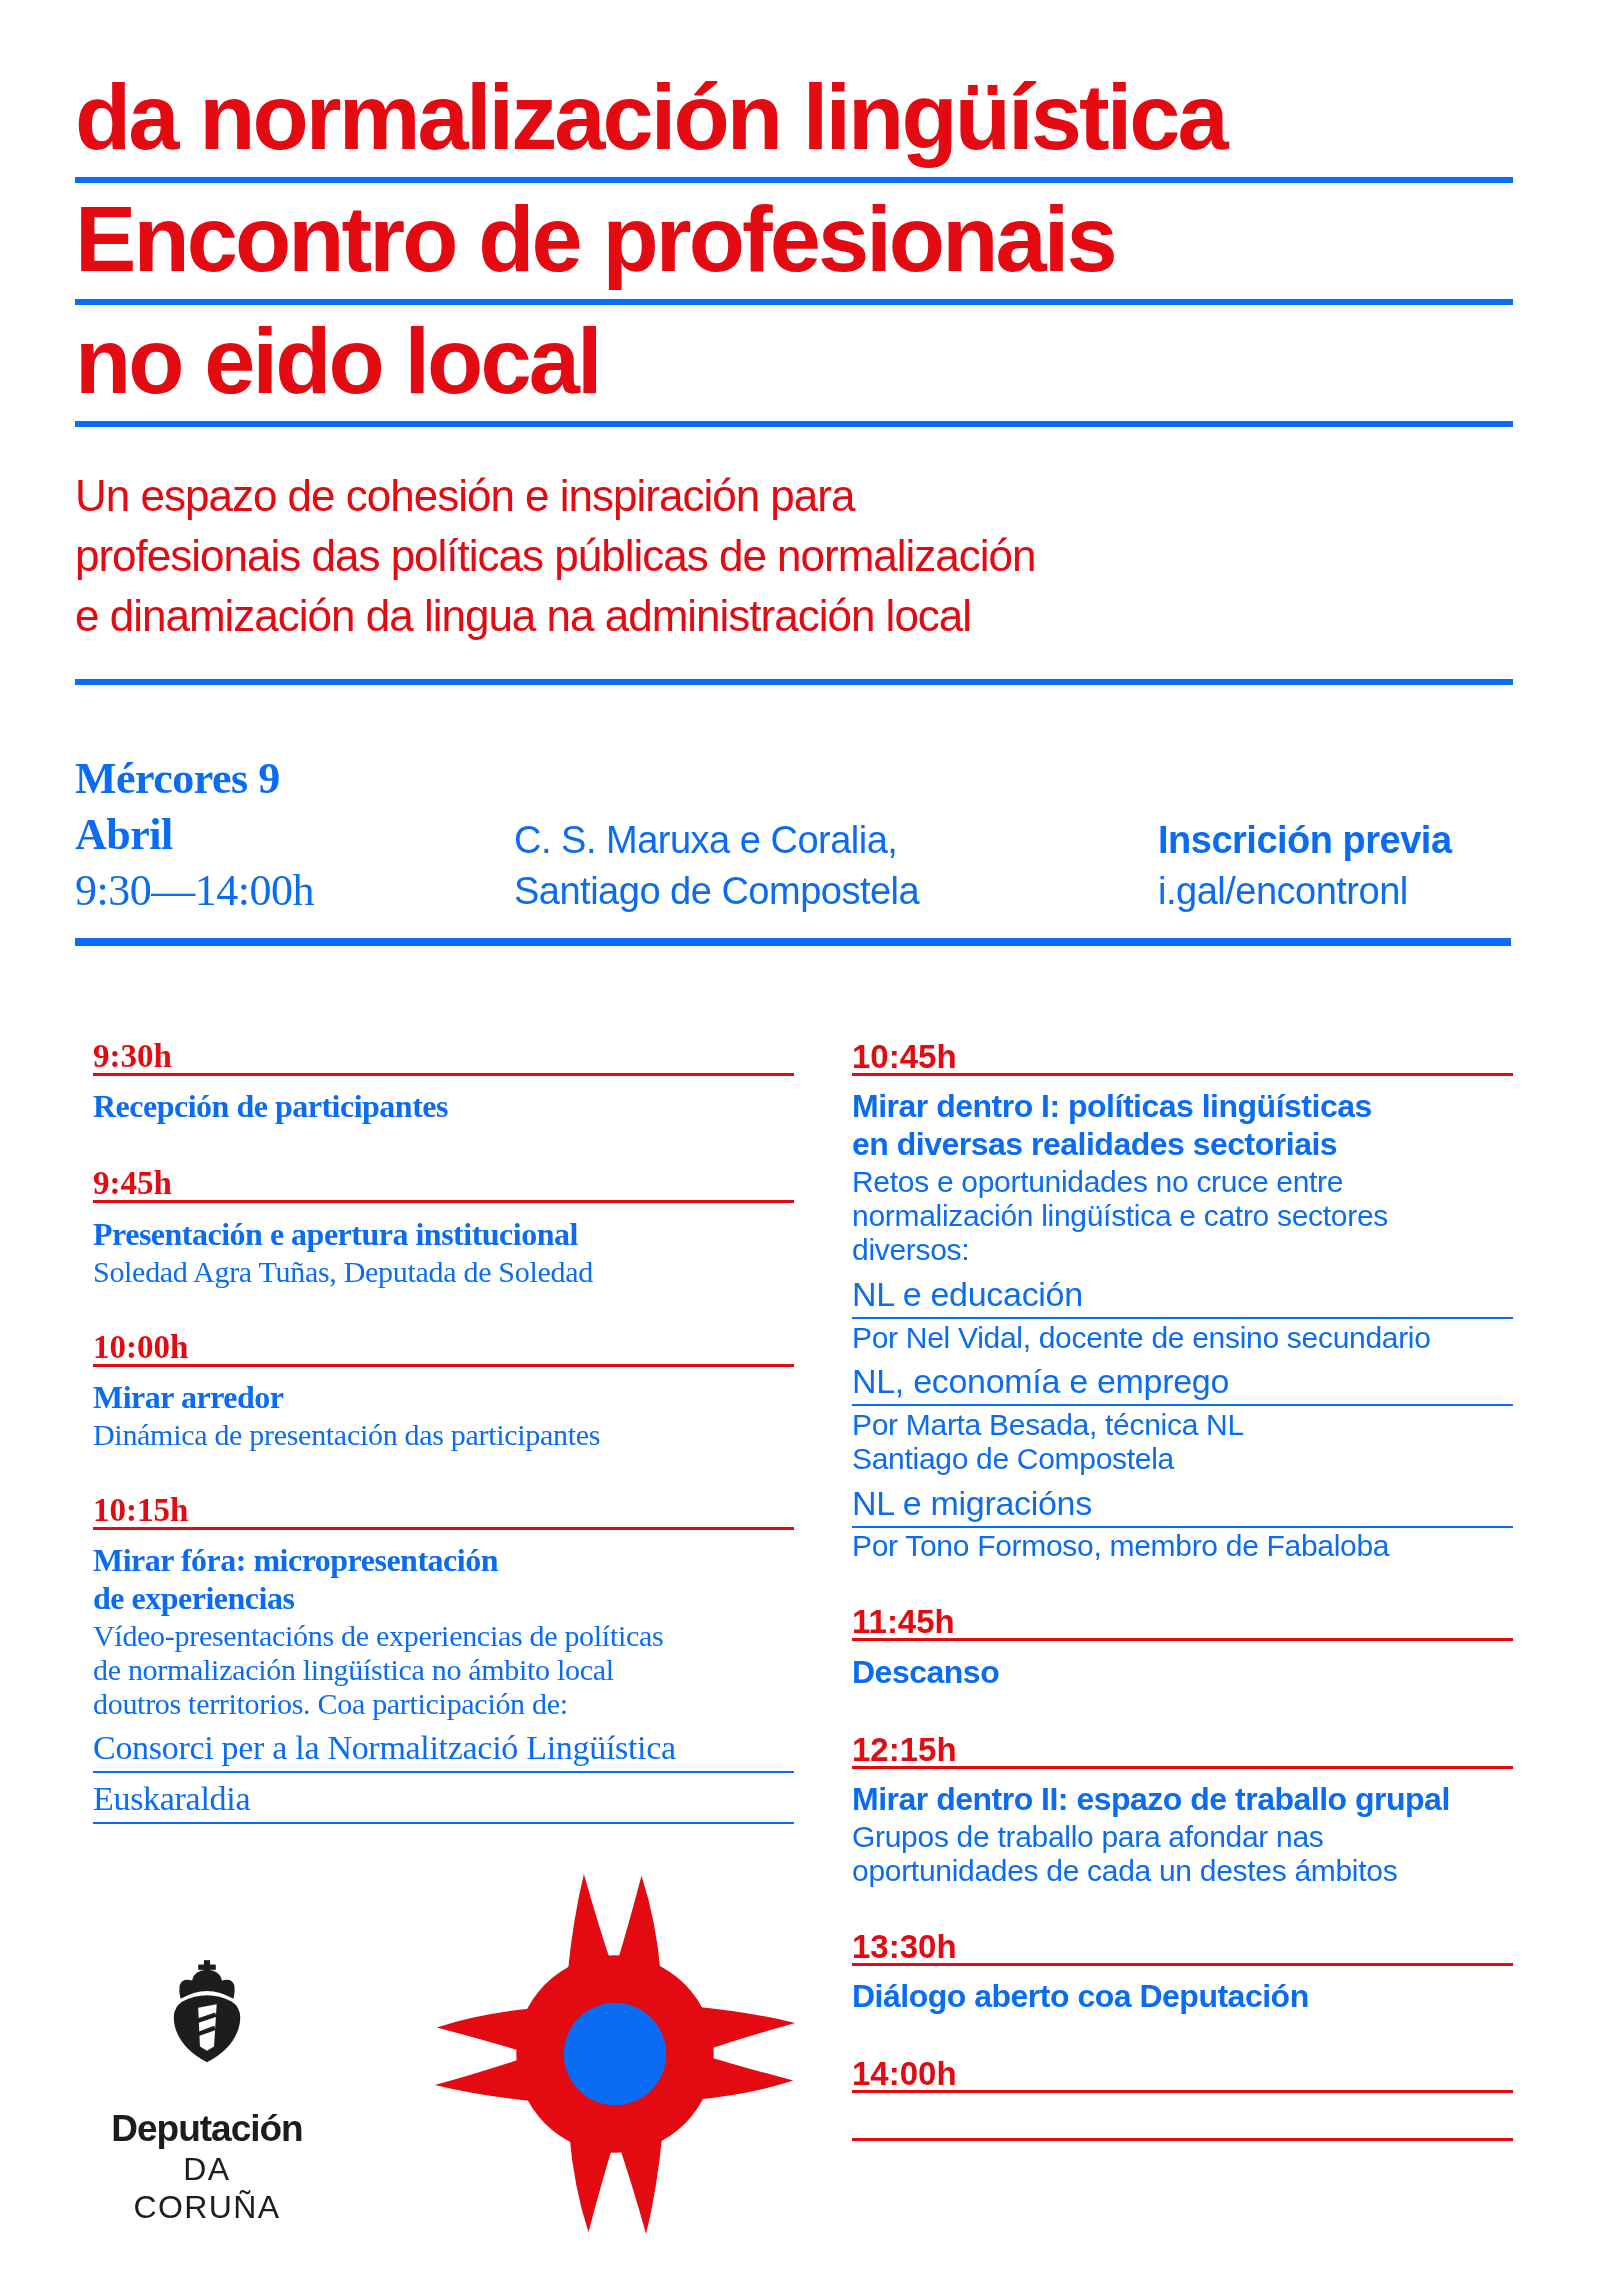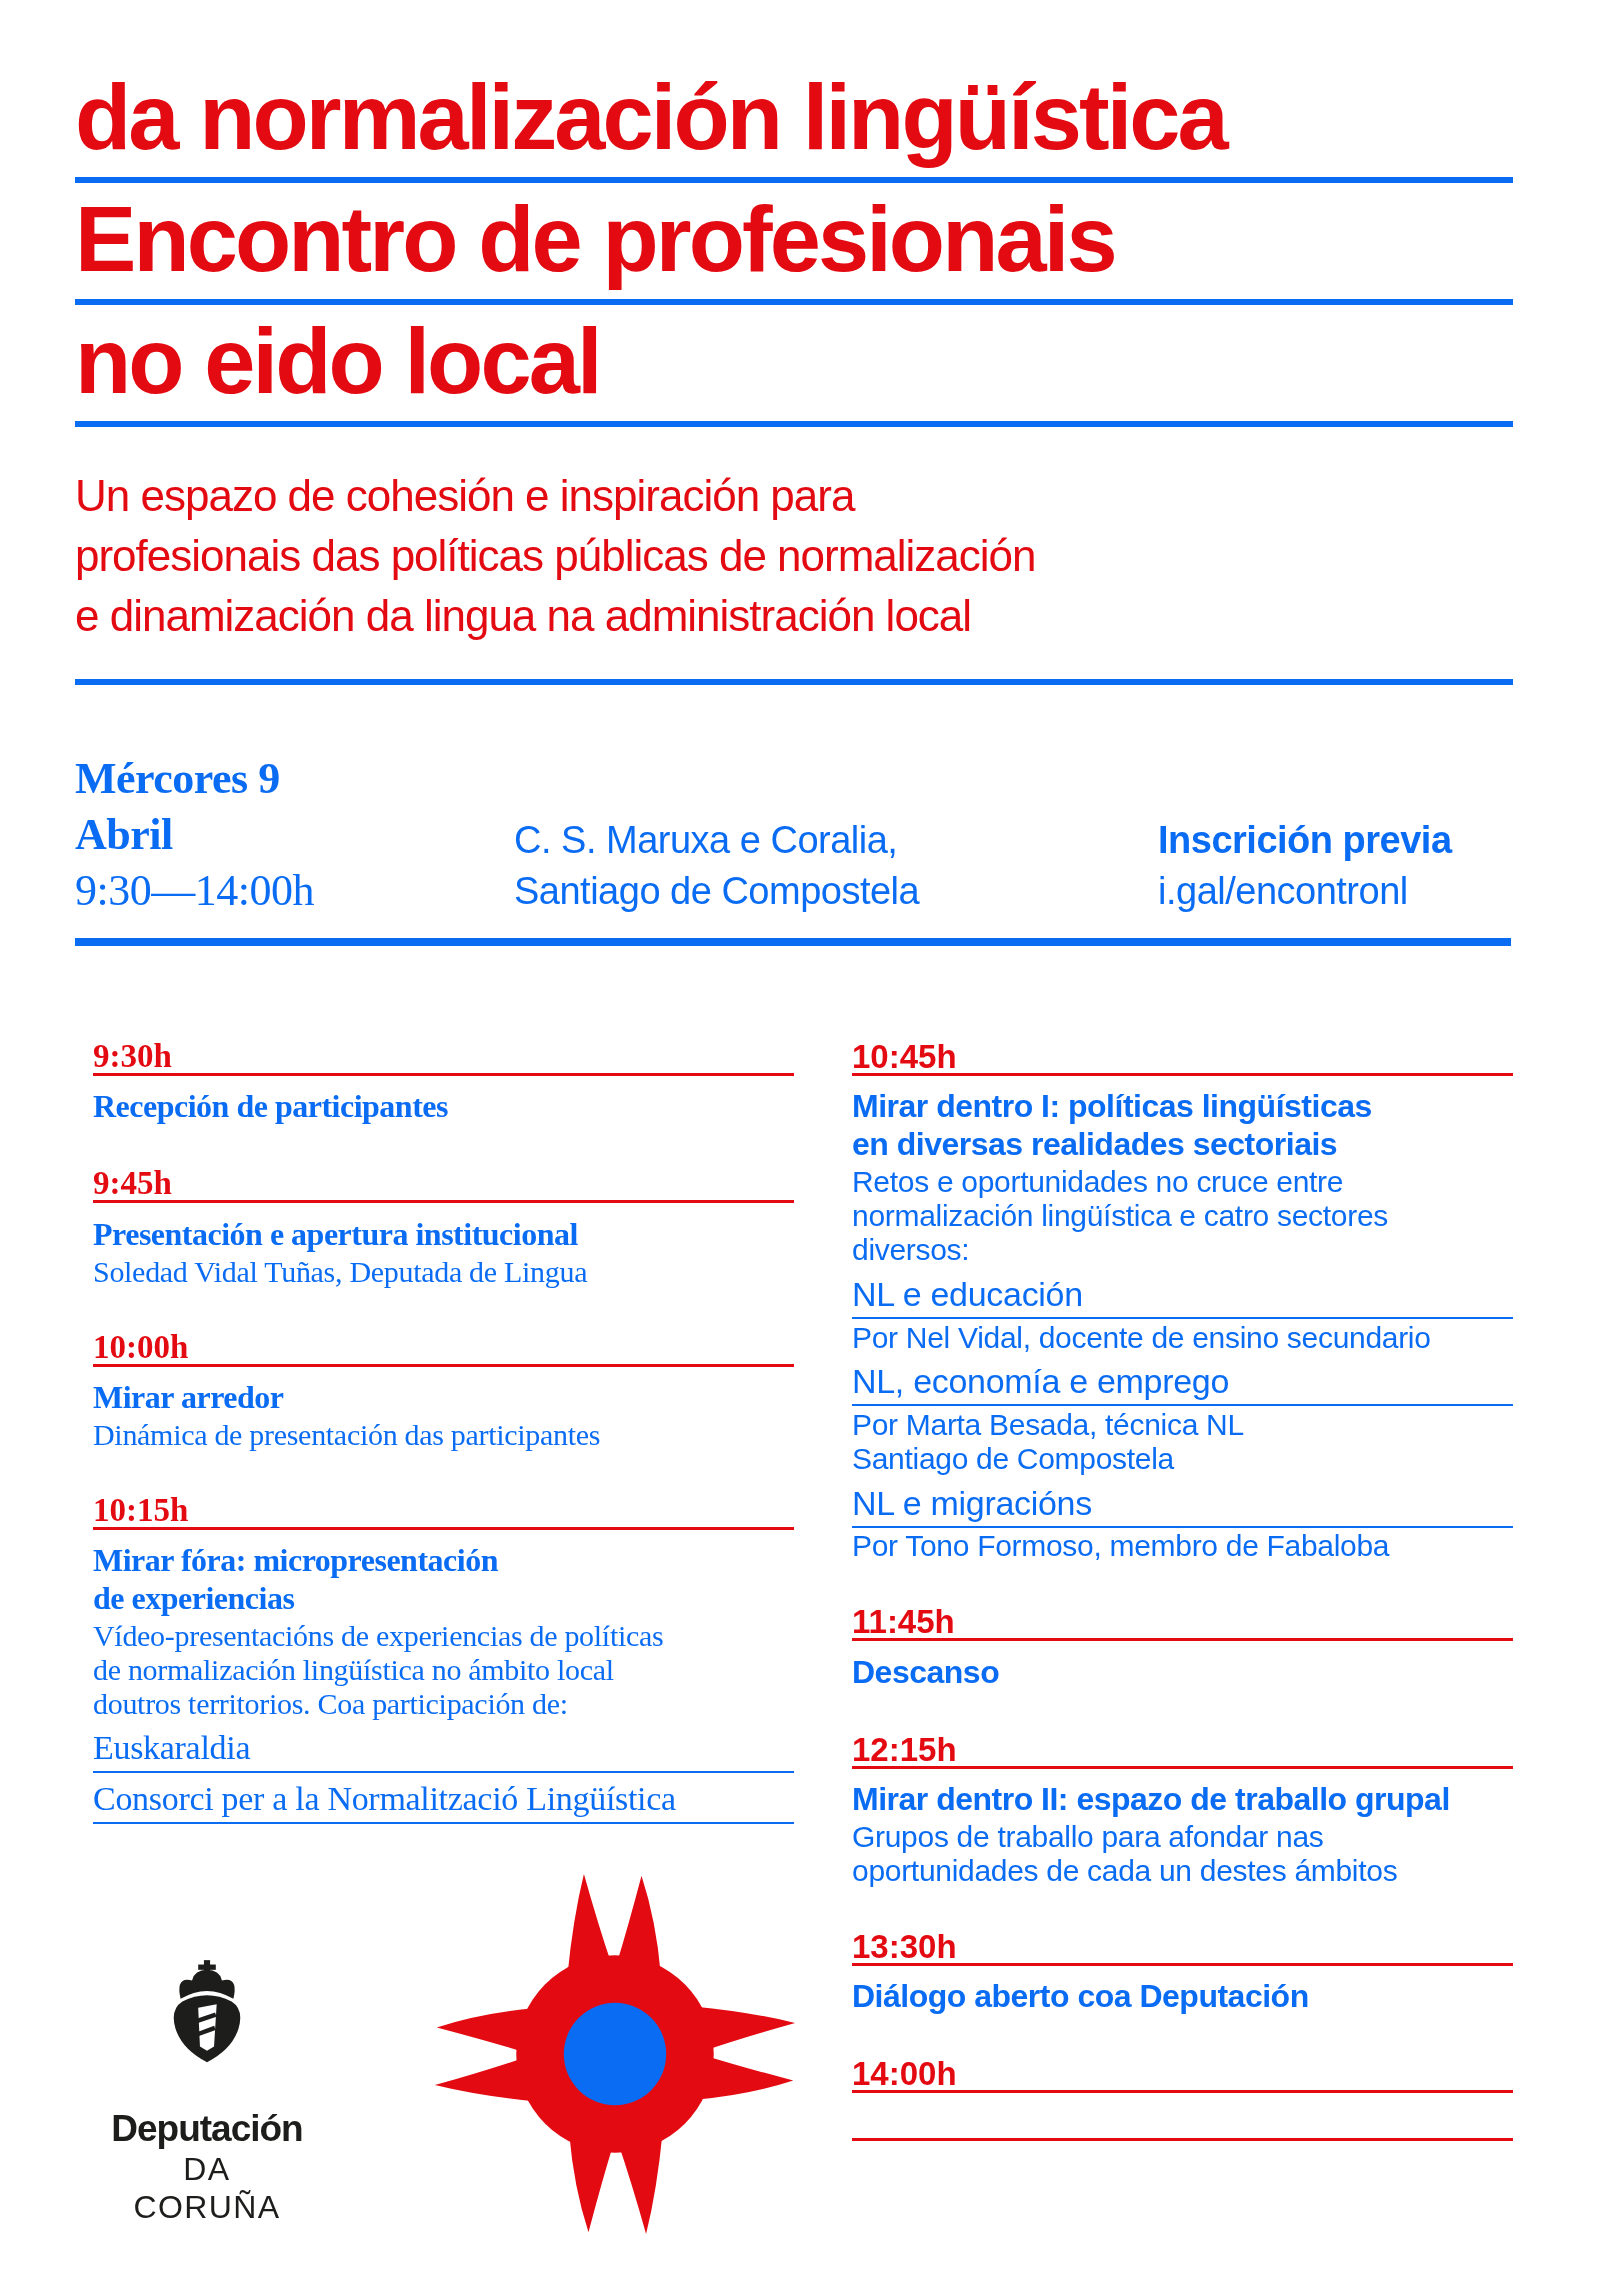--- a/index.html
+++ b/index.html
@@ -96,40 +96,40 @@
     <div class="entry">
     <div class="time">9:30h</div>
     <div class="rows">
         <div class="row-title">Recepción de participantes</div>
       </div>
   </div>
     <div class="entry">
     <div class="time">9:45h</div>
     <div class="rows">
         <div class="row-title">Presentación e apertura institucional</div>
-        <div class="row-text">Soledad Vidal Tuñas, Deputada de Lingua</div>
+        <div class="row-text">Soledad Agra Tuñas, Deputada de Soledad</div>
       </div>
   </div>
     <div class="entry">
     <div class="time">10:00h</div>
     <div class="rows">
         <div class="row-title">Mirar arredor</div>
         <div class="row-text">Dinámica de presentación das participantes</div>
       </div>
   </div>
     <div class="entry">
     <div class="time">10:15h</div>
     <div class="rows">
         <div class="row-title">Mirar fóra: micropresentación
 de experiencias</div>
         <div class="row-text">Vídeo-presentacións de experiencias de políticas
 de normalización lingüística no ámbito local
 doutros territorios. Coa participación de:</div>
+        <div class="row-link">Consorci per a la Normalització Lingüística</div>
         <div class="row-link">Euskaraldia</div>
-        <div class="row-link">Consorci per a la Normalització Lingüística</div>
       </div>
   </div>
   </div>
 <div class="col col-right">
     <div class="entry">
     <div class="time">10:45h</div>
     <div class="rows">
         <div class="row-title">Mirar dentro I: políticas lingüísticas
 en diversas realidades sectoriais</div>
         <div class="row-text">Retos e oportunidades no cruce entre

